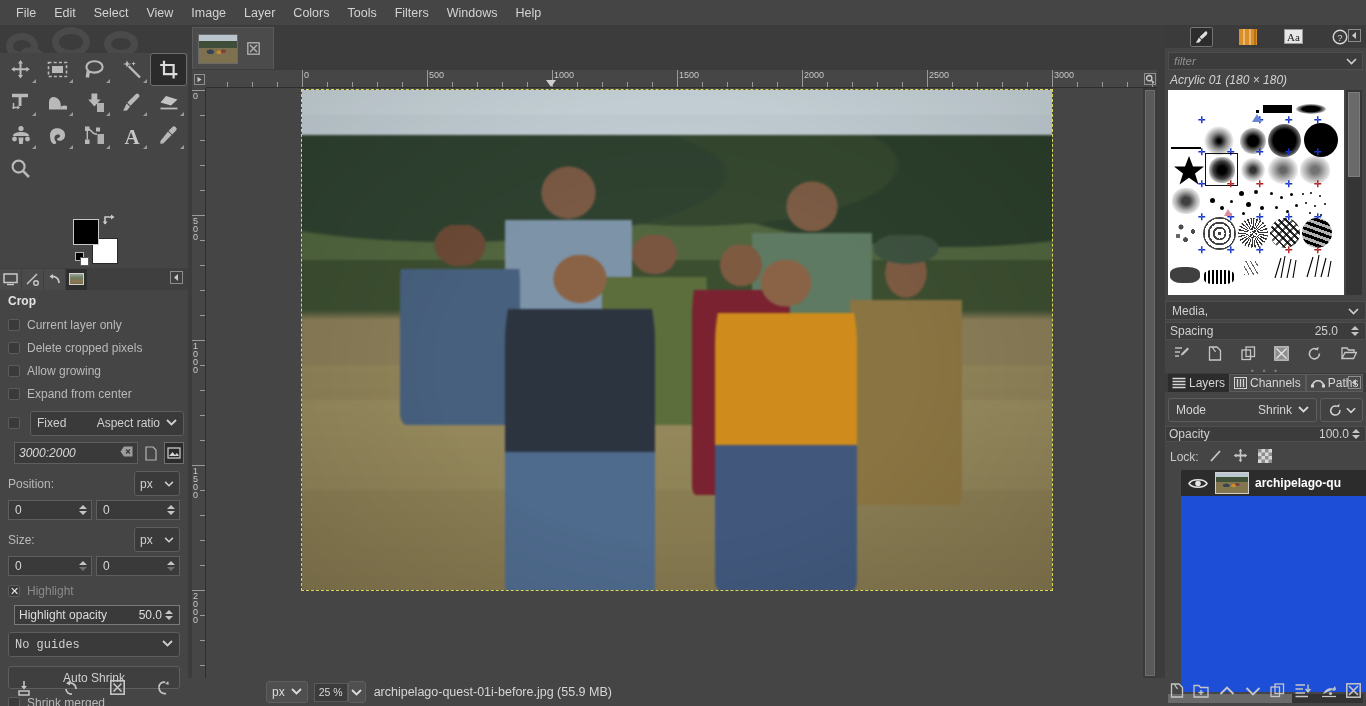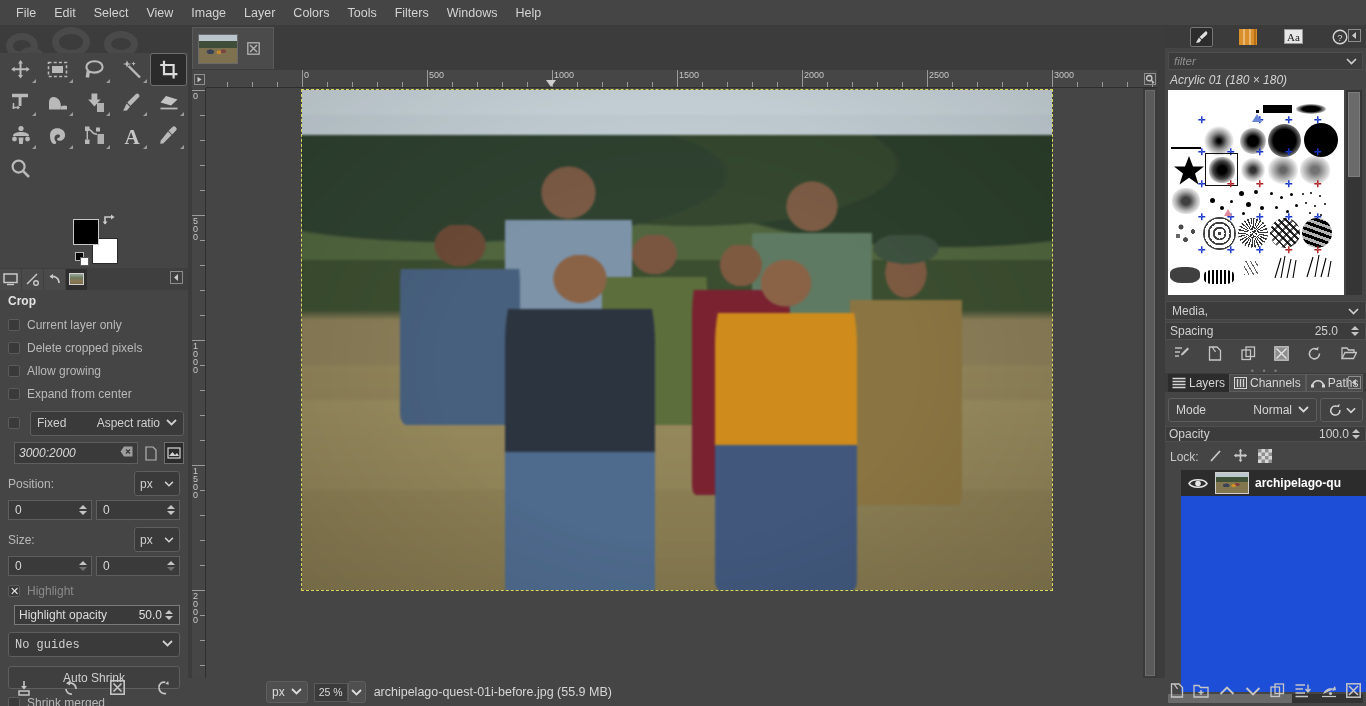--- a/index.html
+++ b/index.html
@@ -1146,21 +1146,21 @@
           <rect x="0.5" y="0.5" width="12" height="12" fill="none" stroke="#8d8d8d"></rect>
           <path d="M8 3 L4 6.5 L8 10 Z" fill="#c9c9c9"></path>
         </svg>
       </div>
     </div>
 
     <div id="moderow">
       <div id="modecombo">
         <span>Mode</span>
         <span style="display:flex;align-items:center;">
-          <span>Normal</span>
+          <span>Shrink</span>
           <span class="caret">
             <svg width="11" height="7" viewBox="0 0 11 7">
                 <path d="M1 1 L5.5 5.5 L10 1" fill="none" stroke="#d5d5d5" stroke-width="1.8"></path>
               </svg>
           </span>
         </span>
       </div>
       <div id="modeextra">
         <svg width="15" height="14" viewBox="0 0 15 14">
           <path d="M12 7 C12 10.3 9.3 12.6 6.2 11.9 C3.3 11.2 2 8.4 3.1 5.9 C4 3.8 6.5 2.5 8.8 3.4" fill="none" stroke="#d5d5d5" stroke-width="1.5"></path>

